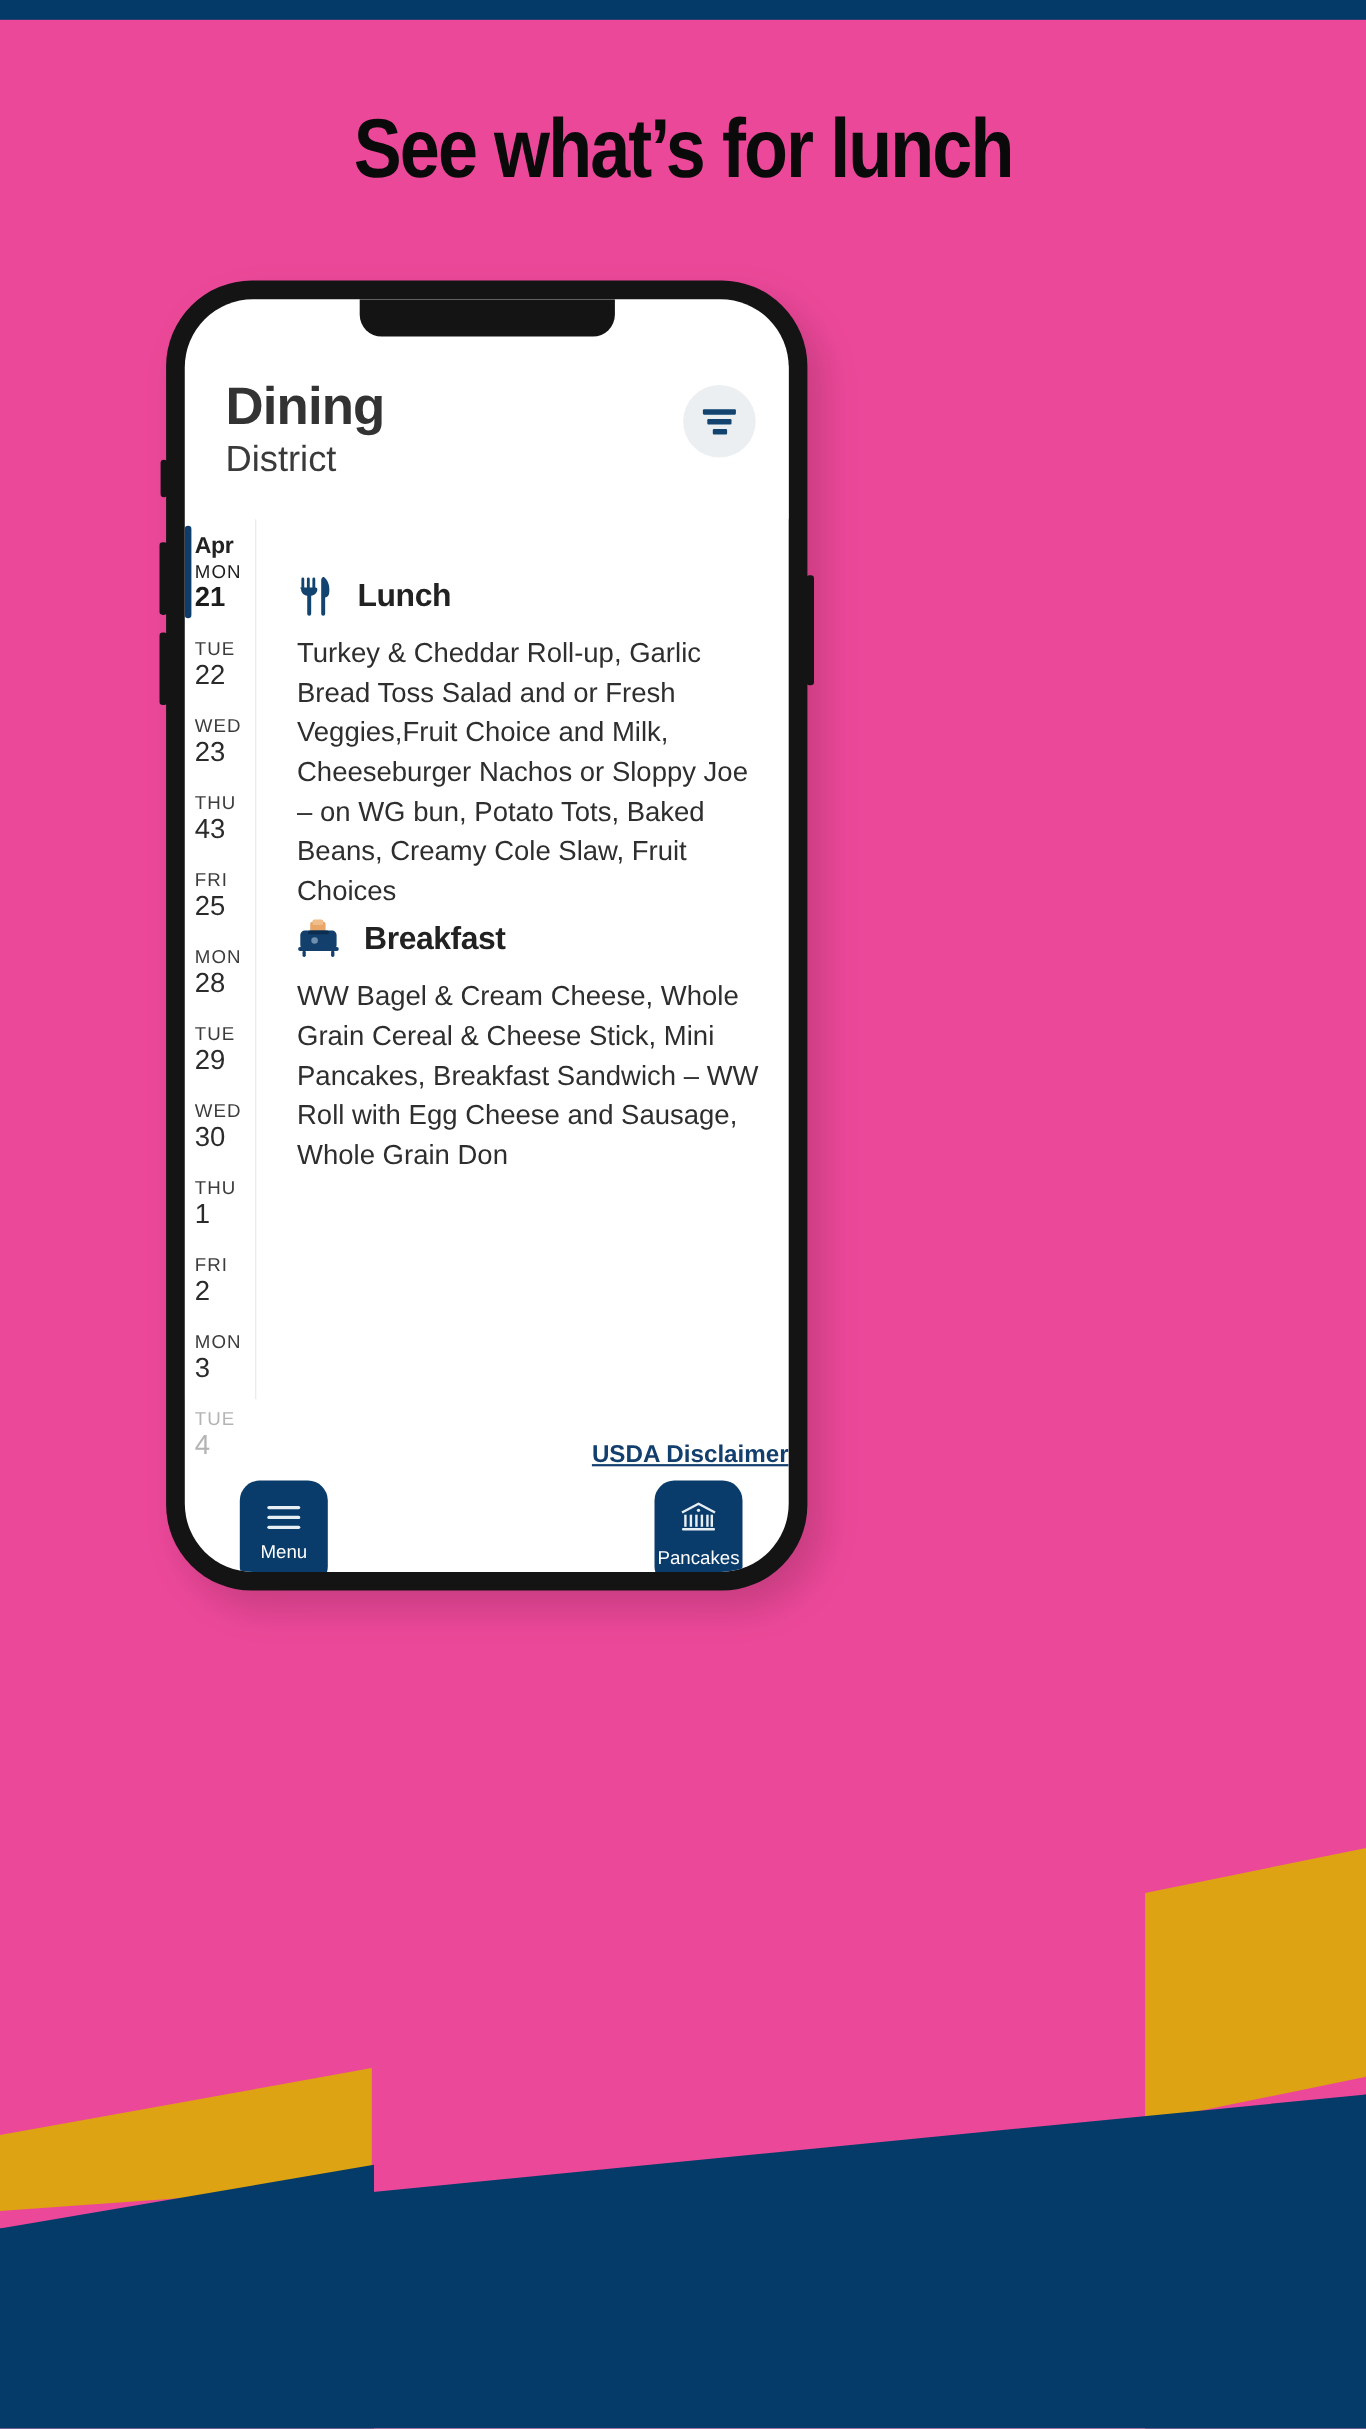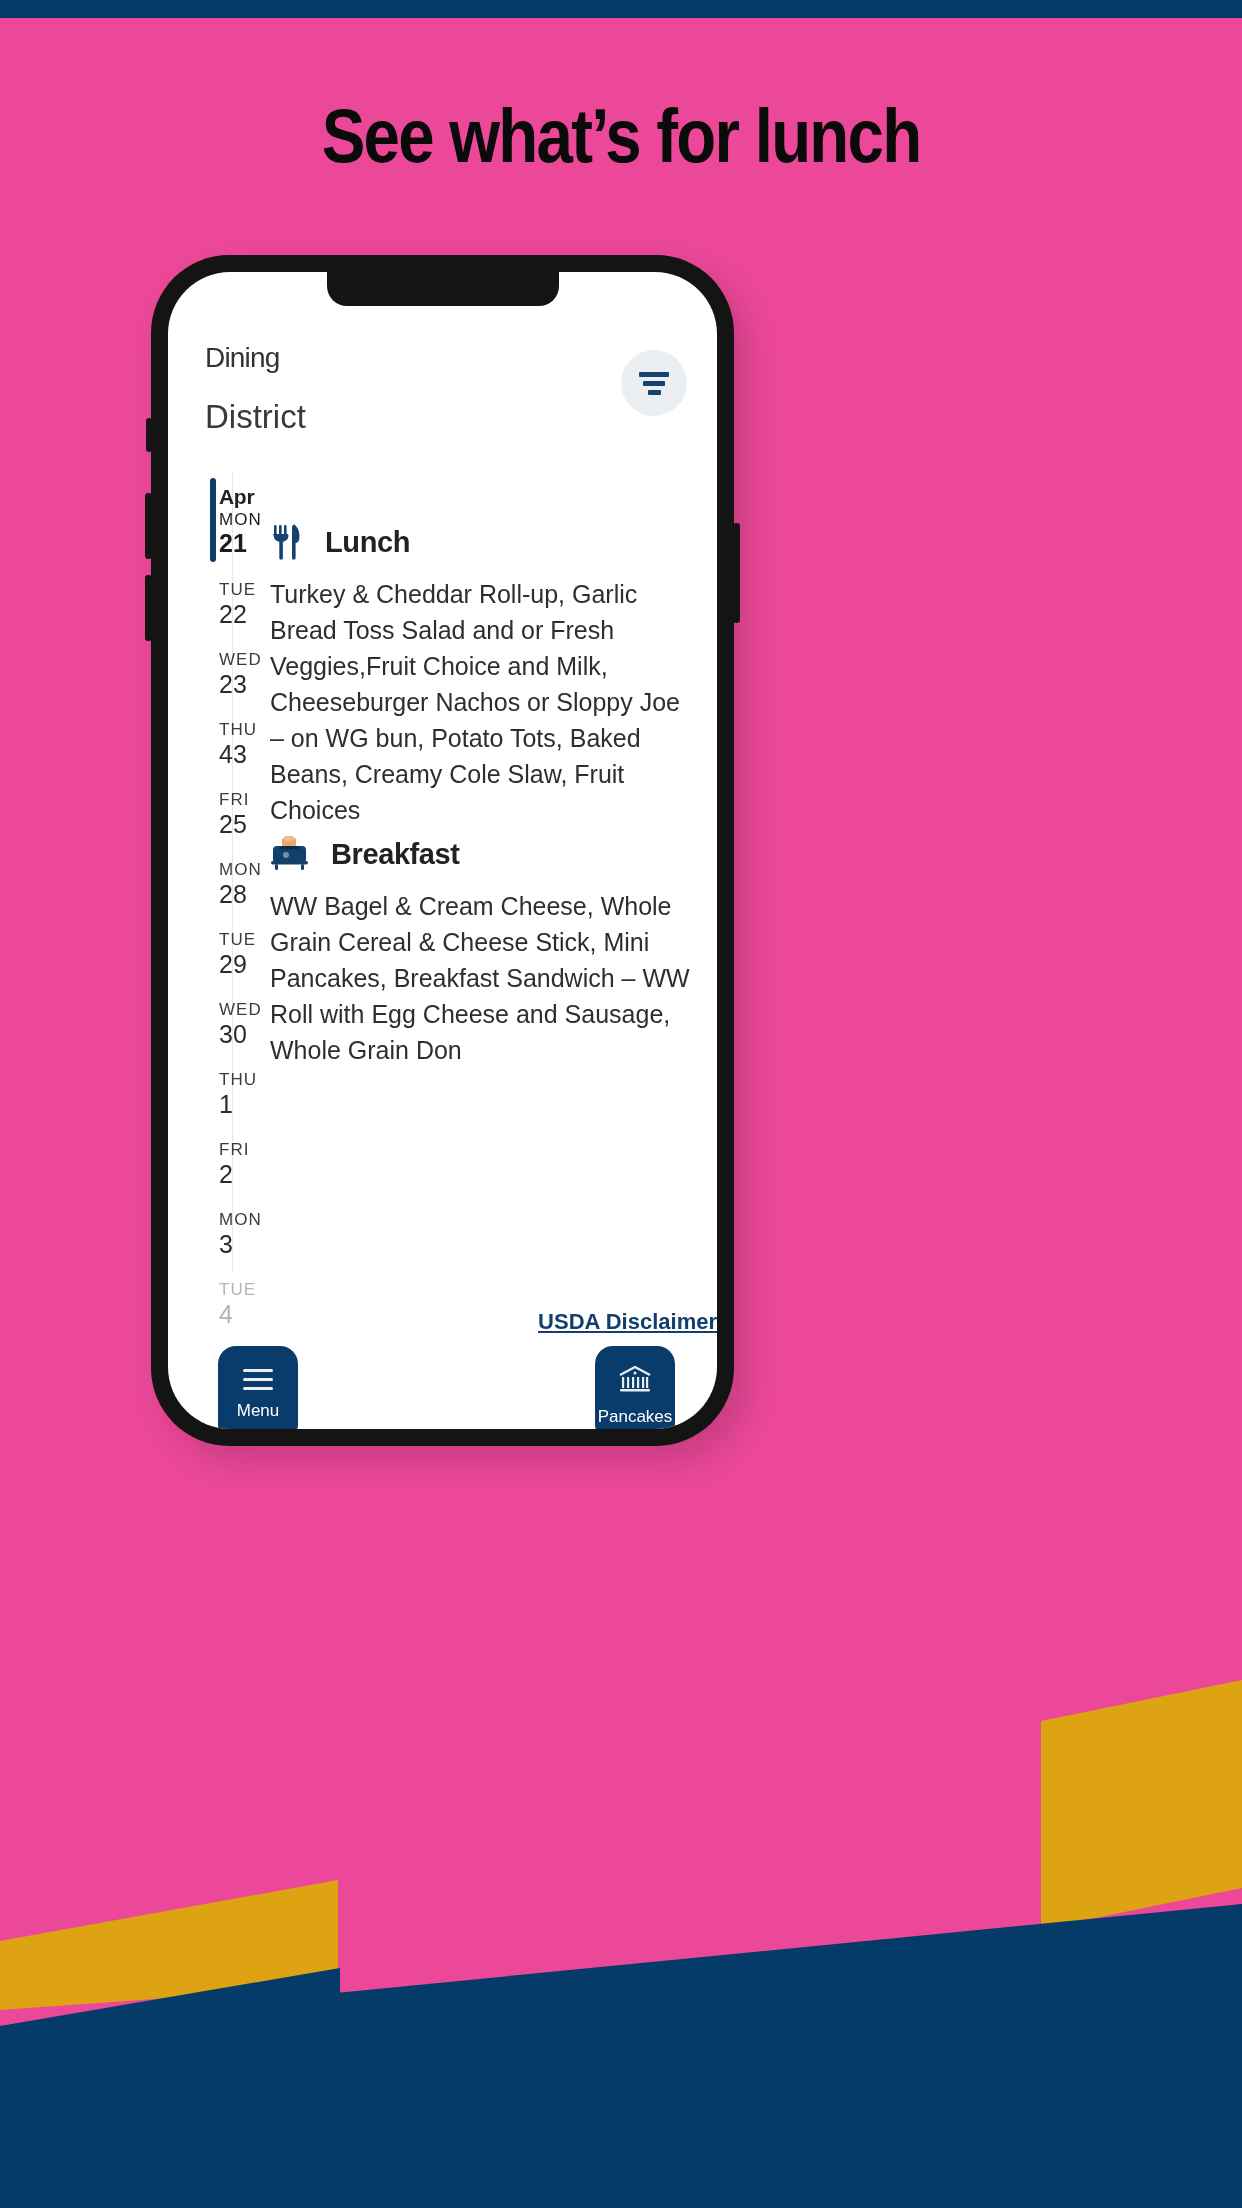--- a/index.html
+++ b/index.html
@@ -89,22 +89,22 @@
   .app-header {
     position:absolute;
     left:0; top:60px;
     width:549px; height:140px;
     background:#ffffff;
     z-index:10;
   }
   .app-title {
     position:absolute;
     left:37px; top:10px;
-    font-size:28px;
-    font-weight:normal;
+    font-size:48px;
+    font-weight:bold;
     color:#333333;
     letter-spacing:-0.8px;
   }
   .app-subtitle {
     position:absolute;
     left:37px; top:66px;
     font-size:33px;
     font-weight:normal;
     color:#3a3a3a;
   }
@@ -151,21 +151,20 @@
     padding-top:2px;
     background:#ffffff;
   }
   .date-cell {
     position:relative;
     height:70px;
     padding-left:9px;
     display:flex;
     flex-direction:column;
     justify-content:center;
-    margin-left:42px;
   }
   .date-cell .mon {
     font-size:21px;
     font-weight:bold;
     color:#222;
     line-height:1.08;
     letter-spacing:-0.3px;
   }
   .date-cell .dow {
     font-size:17px;

